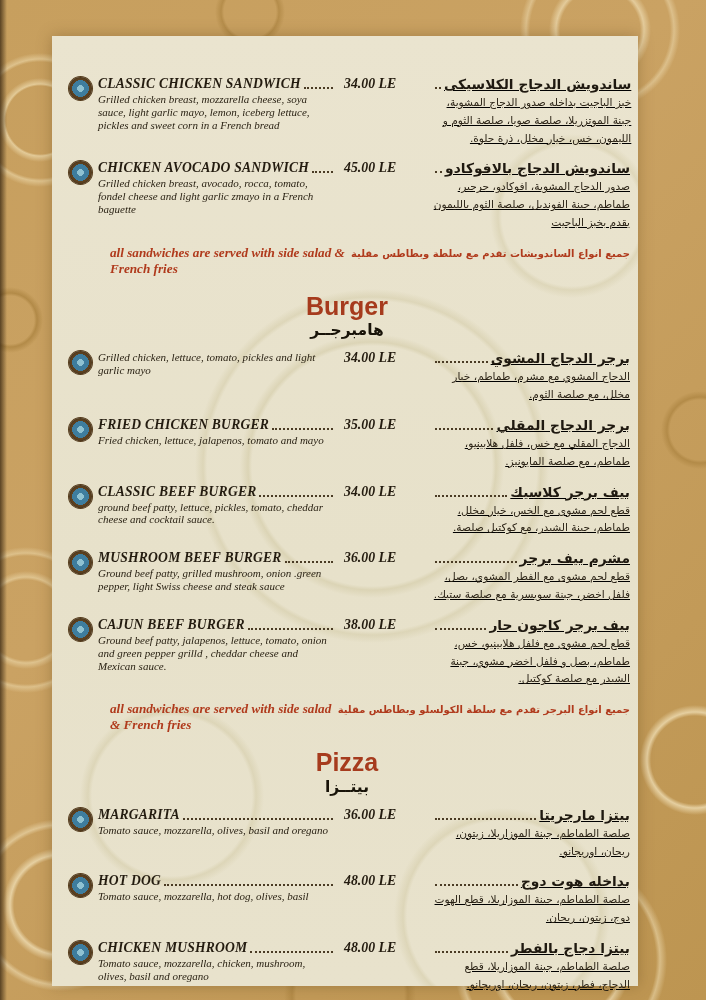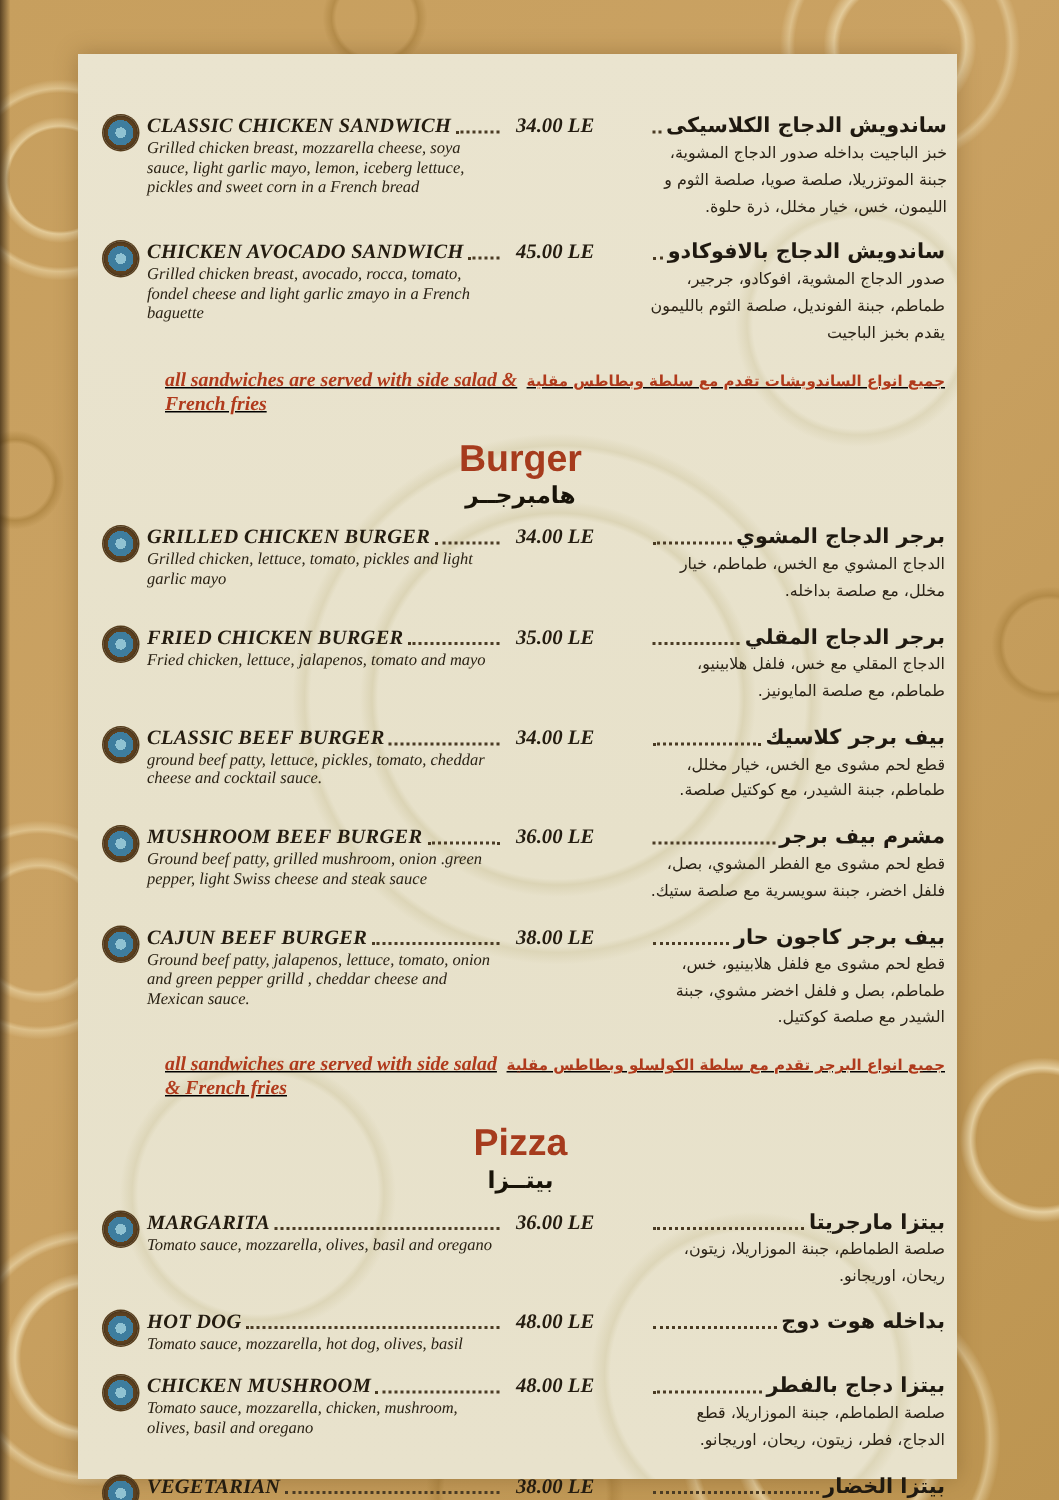--- a/index.html
+++ b/index.html
@@ -44,27 +44,27 @@
     box-shadow:0 0 0 1px #553c1c, inset 0 0 2px rgba(0,0,0,.5);}
   .en-col{width:238px;flex:none;}
   .en-title-line{display:flex;align-items:flex-end;}
   .en-title{font-style:italic;font-weight:bold;font-size:13.6px;color:#241c10;
     letter-spacing:.2px;white-space:nowrap;}
   .leader{flex:1 1 6px;min-width:6px;border-bottom:2px dotted #4a3b24;
     margin:0 3px 3px 3px;height:11px;}
   .en-desc{font-style:italic;font-size:11px;line-height:1.17;color:#2a2214;margin-top:1px;}
   .price-col{width:82px;flex:none;font-style:italic;font-size:13.8px;font-weight:bold;
     color:#241c10;padding:0 4px 0 8px;white-space:nowrap;}
-  .ar-col{flex:1;direction:rtl;text-align:right;font-family:"DejaVu Sans",sans-serif;padding-left:2px;}
+  .ar-col{flex:1;direction:rtl;text-align:right;font-family:"DejaVu Sans",sans-serif;padding-left:2px;text-decoration:underline;}
   .ar-title-line{display:flex;align-items:flex-end;}
   .ar-title{font-weight:bold;font-size:13.8px;color:#1f1910;white-space:nowrap;}
   .ar-desc{font-size:10.6px;line-height:1.68;color:#2b2316;margin-top:2px;}
 
   
-  .note-row{display:flex;align-items:baseline;margin:2px 0 6px 0;text-decoration:underline;}
+  .note-row{display:flex;align-items:baseline;margin:2px 0 6px 0;}
   .note-en{font-style:italic;font-weight:bold;font-size:13.2px;color:#b03a1c;
     margin-left:46px;flex:1;}
   .note-ar{direction:rtl;font-family:"DejaVu Sans",sans-serif;font-weight:bold;
     font-size:10px;color:#b03a1c;padding-left:4px;white-space:nowrap;}
 
   
   .section-header{text-align:center;margin:16px 0 10px 0;}
   .header-en{font-family:"Liberation Sans",sans-serif;font-weight:bold;font-size:25px;
     color:#a63b1d;line-height:1.1;}
   .header-ar{font-family:"DejaVu Sans",sans-serif;font-weight:bold;font-size:15.5px;
@@ -129,33 +129,29 @@
     <div class="section-header">
       <div class="header-en">Burger</div>
       <div class="header-ar">هامبرجــر</div>
     </div>
 
     <div class="item">
       <div class="bullet-col">
           <span class="seal"></span>
         </div>
       <div class="en-col">
-        <div class="en-title-line">
-          <span class="en-title">GRILLED CHICKEN BURGER</span>
-          <span class="leader"></span>
-        </div>
         <div class="en-desc">Grilled chicken, lettuce, tomato, pickles and light garlic mayo</div>
       </div>
       <div class="price-col">34.00  LE</div>
       <div class="ar-col">
         <div class="ar-title-line">
           <span class="ar-title">برجر الدجاج المشوي</span>
           <span class="leader"></span>
         </div>
-        <div class="ar-desc">الدجاج المشوي مع الخس، طماطم، خيار مخلل، مع صلصة بداخله.</div>
+        <div class="ar-desc">الدجاج المشوي مع مشرم، طماطم، خيار مخلل، مع صلصة الثوم.</div>
       </div>
     </div>
 
     <div class="item">
       <div class="bullet-col">
           <span class="seal"></span>
         </div>
       <div class="en-col">
         <div class="en-title-line">
           <span class="en-title">FRIED CHICKEN BURGER</span>
@@ -277,20 +273,21 @@
           <span class="leader"></span>
         </div>
         <div class="en-desc">Tomato sauce, mozzarella, hot dog, olives, basil</div>
       </div>
       <div class="price-col">48.00  LE</div>
       <div class="ar-col">
         <div class="ar-title-line">
           <span class="ar-title">بداخله هوت دوج</span>
           <span class="leader"></span>
         </div>
+        <div class="ar-desc">صلصة الطماطم، جبنة الموزاريلا، قطع الهوت دوج، زيتون، ريحان.</div>
       </div>
     </div>
 
     <div class="item">
       <div class="bullet-col">
           <span class="seal"></span>
         </div>
       <div class="en-col">
         <div class="en-title-line">
           <span class="en-title">CHICKEN MUSHROOM</span>

